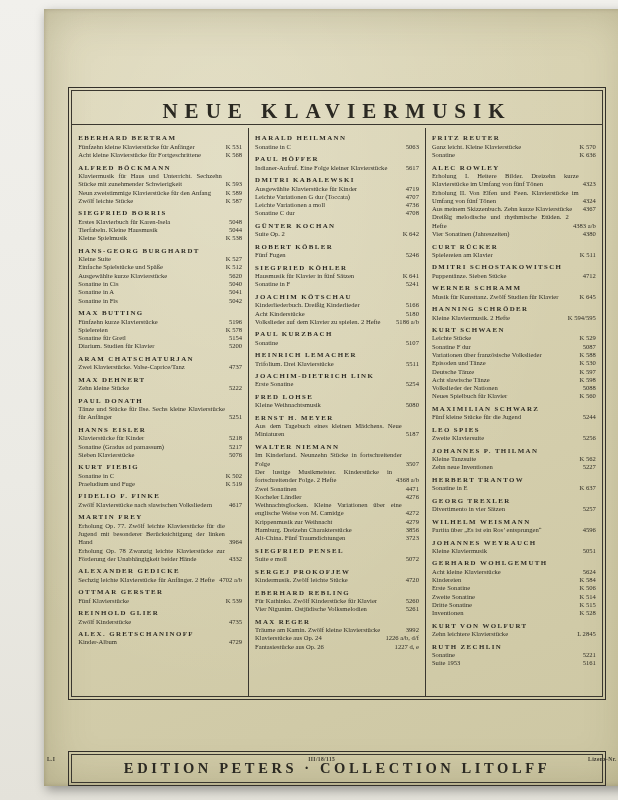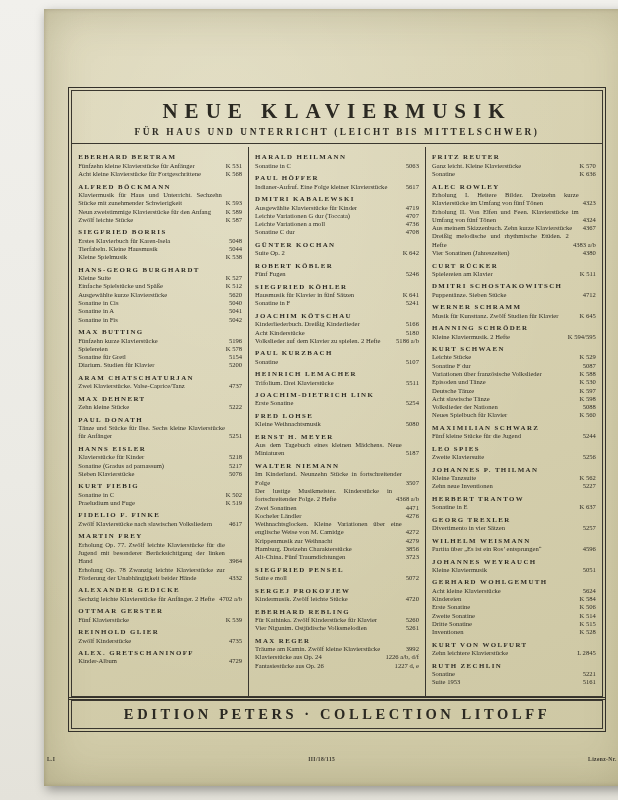--- a/index.html
+++ b/index.html
@@ -59,21 +59,21 @@
     font-size: 6.9px; font-weight: bold; letter-spacing: 1.4px;
     margin: 4.2px 0 1.4px 0; white-space: nowrap; overflow: hidden;
   }
   .work {
     display: flex; align-items: flex-end; gap: 4px;
     font-size: 6.6px; line-height: 1.26;
   }
   .wt { flex: 1 1 auto; text-align: justify; }
   .wn { white-space: nowrap; flex: 0 0 auto; }
 
-  .footer-box { top: 688px; height: 35px; }
+  .footer-box { top: 742px; height: 35px; }
   .footer-inner { display: flex; align-items: center; justify-content: center; }
   .publisher {
     font-size: 14.5px; font-weight: bold; letter-spacing: 3.6px;
     color: #2b2922; white-space: nowrap;
   }
 
   .imprint {
     position: absolute; left: 3px; right: 3px; top: 747px;
     display: flex; justify-content: space-between; align-items: baseline;
     font-size: 5.5px; font-weight: bold; letter-spacing: 0.4px; color: #3a372f;
@@ -82,21 +82,20 @@
 </head>
 <body>
 
 <div class="backdrop">
   <div class="paper">
 
     <div class="outer main-box">
       <div class="inner main-inner">
         <div class="page-header">
           <div class="title">NEUE KLAVIERMUSIK</div>
-          <div class="subtitle">FÜR HAUS UND UNTERRICHT (LEICHT BIS MITTELSCHWER)</div>
         </div>
         <div class="rule"></div>
         <div class="cols">
           <div class="col">
               <div class="group">
                 <div class="cname">EBERHARD BERTRAM</div>
                 <div class="work">
                   <span class="wt">Fünfzehn kleine Klavierstücke für Anfänger</span>
                   <span class="wn">K 531</span>
                 </div>

